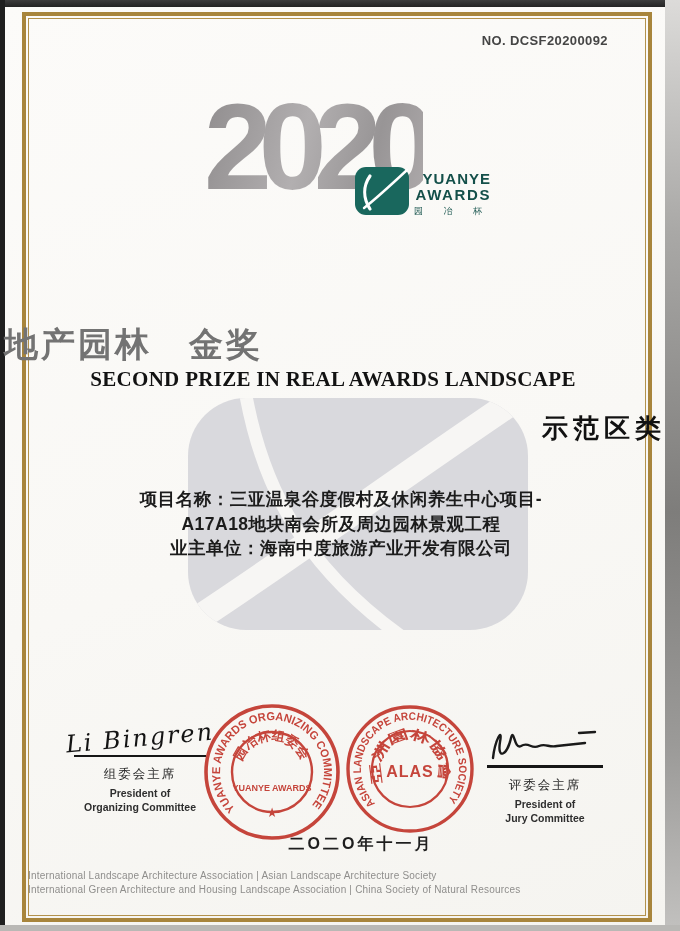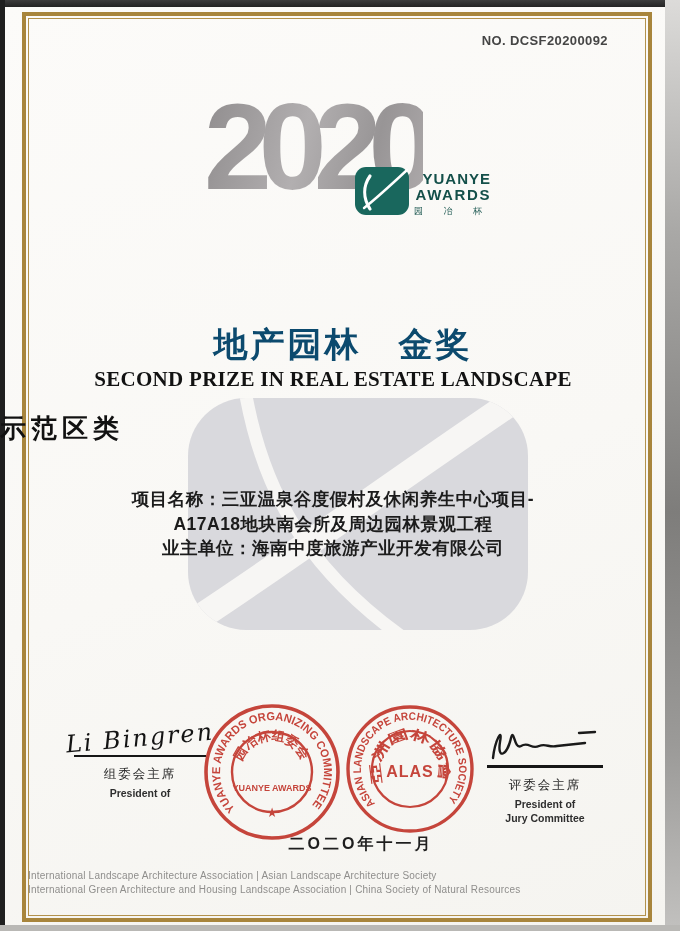--- a/index.html
+++ b/index.html
@@ -47,36 +47,36 @@
   .logo-words{
     position:absolute;left:414px;top:171px;color:#14504a;text-align:right;
   }
   .logo-w1{font-size:15px;font-weight:800;letter-spacing:1px;line-height:15px;}
   .logo-w2{font-size:15px;font-weight:800;letter-spacing:1.6px;line-height:15px;margin-top:1px;}
   .logo-cn{font-size:9px;letter-spacing:9px;line-height:10px;margin-top:4px;color:#1a564f;white-space:nowrap;}
   
   .watermark{position:absolute;left:188px;top:398px;width:340px;height:232px;z-index:1;}
   
   .title-cn{
-    position:absolute;left:10px;top:322px;width:666px;text-align:center;z-index:2;
-    font-size:34px;font-weight:900;letter-spacing:3px;color:#0c4a6e;
+    position:absolute;left:4px;top:322px;width:666px;text-align:left;z-index:2;
+    font-size:34px;font-weight:900;letter-spacing:3px;color:#737373;
   }
   .title-en{
     position:absolute;left:0;top:367px;width:666px;text-align:center;z-index:2;
     font-family:"Liberation Serif", serif;
     font-size:21px;font-weight:bold;letter-spacing:.3px;color:#121212;
   }
   .category{
-    position:absolute;left:0;top:411px;width:666px;text-align:left;z-index:2;
+    position:absolute;left:0;top:411px;width:666px;text-align:right;z-index:2;
     font-size:26px;font-weight:900;letter-spacing:5px;color:#111;
   }
   
   .project{
     position:absolute;left:0;top:487px;width:666px;text-align:center;z-index:2;
-    font-size:17.5px;font-weight:bold;color:#1c1c1c;line-height:24.5px;letter-spacing:.5px;
+    font-size:17.5px;font-weight:bold;color:#1c1c1c;line-height:24.5px;letter-spacing:.5px;padding-left:8px;
   }
   
   .sig{position:absolute;text-align:center;z-index:3;color:#1b1b1b;}
   .sig-left{left:40px;top:724px;width:200px;}
   .sig-right{left:474px;top:720px;width:142px;}
   .sig-name{
     font-family:"DejaVu Serif", serif;font-style:italic;
     font-size:24px;letter-spacing:2px;transform:rotate(-5deg);
     color:#141414;white-space:nowrap;
   }
@@ -136,34 +136,35 @@
     </defs>
     <rect x="0" y="0" width="340" height="232" rx="58" fill="#d9d9dd"></rect>
     <g clip-path="url(#wmclip)">
       <path d="M -20,240 C 90,170 210,80 360,-20" stroke="#f7f6f4" stroke-width="26" fill="none"></path>
       <path d="M 55,-20 C 70,80 110,170 230,250" stroke="#f7f6f4" stroke-width="13" fill="none"></path>
     </g>
   </svg>
 </div>
 
 <div class="title-cn">地产园林　金奖</div>
-<div class="title-en">SECOND PRIZE IN REAL ESTATE LANDSCAPE</div>
+<div class="title-en">SECOND PRIZE IN REAL AWARDS LANDSCAPE</div>
 <div class="category">示范区类</div>
 
 <div class="project">
   <div>项目名称：三亚温泉谷度假村及休闲养生中心项目-</div>
   <div>A17A18地块南会所及周边园林景观工程</div>
   <div>业主单位：海南中度旅游产业开发有限公司</div>
 </div>
 
 <div class="sig sig-left">
   <div class="sig-name">Li Bingren</div>
   <div class="sig-rule sig-rule-l"></div>
   <div class="sig-cn">组委会主席</div>
   <div class="sig-en">President of</div>
+  <div class="sig-en">Organizing Committee</div>
 </div>
 
 <div class="sig sig-right">
   <svg class="scribble" width="124" height="44" viewBox="0 0 124 44">
     <path d="M 10,38 C 12,20 20,6 17,22 C 14,40 24,36 28,18 C 31,7 31,30 38,26 C 46,21 48,30 56,26 C 63,23 66,28 74,26 L 102,23 M 96,13 L 112,12" stroke="#1a1a1a" stroke-width="2.4" fill="none" stroke-linecap="round"></path>
   </svg>
   <div class="sig-rule sig-rule-r"></div>
   <div class="sig-cn">评委会主席</div>
   <div class="sig-en">President of</div>
   <div class="sig-en">Jury Committee</div>

